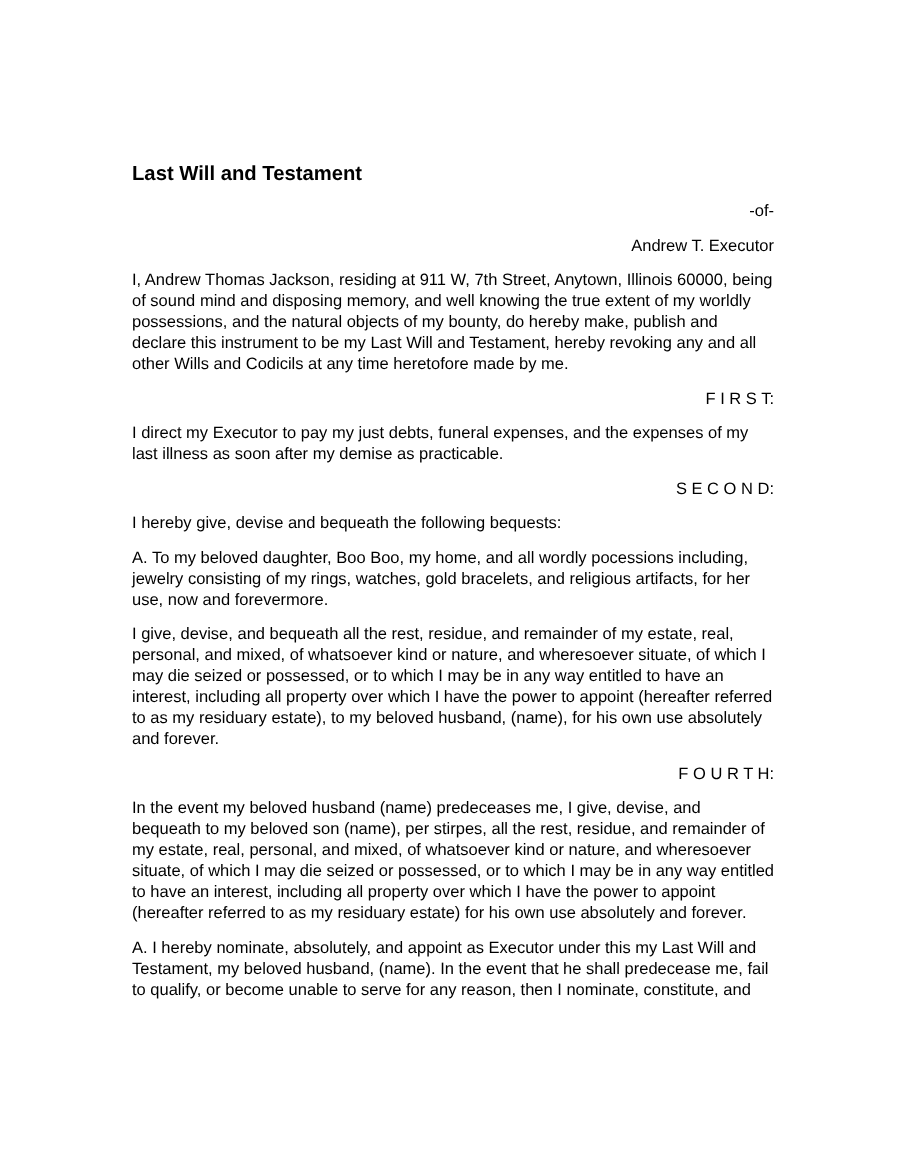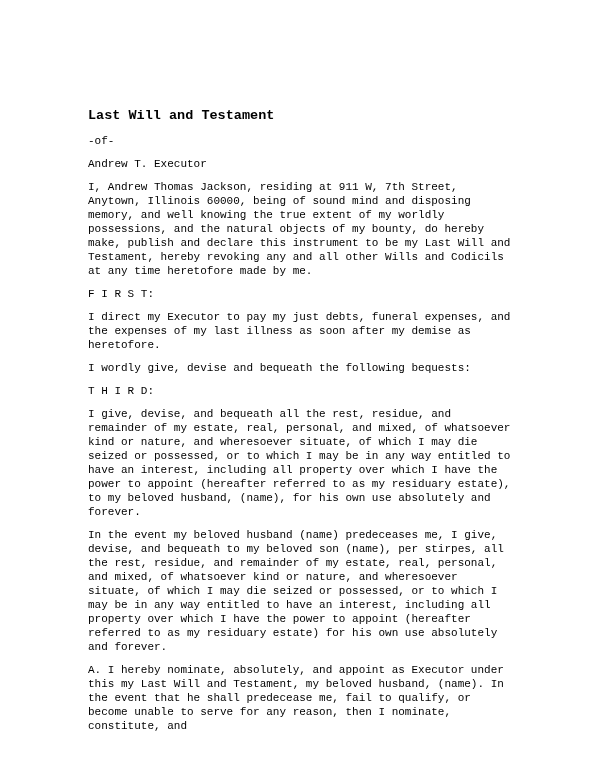--- a/index.html
+++ b/index.html
@@ -13,70 +13,72 @@
     overflow: hidden;
     position: relative;
   }
   .page {
     box-sizing: border-box;
     width: 600px;
     height: 581px;
     padding: 107px 84px 0 88px;
     background: #ffffff;
     color: #000000;
-    font-family: Liberation Mono, monospace;
+    font-family: Liberation Sans, sans-serif;
     font-size: 11px;
     line-height: 14px;
     text-align: left;
   }
   .doc-title {
     font-size: 13.5px;
     line-height: 17px;
     font-weight: bold;
     margin: 0 0 10px 0;
   }
   .center {
-    text-align: left;
+    text-align: right;
   }
   .para {
     margin: 0 0 9px 0;
   }
   .heading {
     margin: 0 0 9px 0;
-    text-align: left;
+    text-align: right;
   }
 </style>
 </head>
 <body>
 
 <div class="page">
 
   <h1 class="doc-title">Last Will and Testament</h1>
 
   <p class="para center">-of-</p>
 
   <p class="para center">Andrew T. Executor</p>
 
   <p class="para">I, Andrew Thomas Jackson, residing at 911 W, 7th Street, Anytown, Illinois 60000, being of sound mind and disposing memory, and well knowing the true extent of my worldly possessions, and the natural objects of my bounty, do hereby make, publish and declare this instrument to be my Last Will and Testament, hereby revoking any and all other Wills and Codicils at any time heretofore made by me.</p>
 
   <section>
     <p class="heading">F I R S T:</p>
-    <p class="para">I direct my Executor to pay my just debts, funeral expenses, and the expenses of my last illness as soon after my demise as heretofore.</p>
+    <p class="para">I direct my Executor to pay my just debts, funeral expenses, and the expenses of my last illness as soon after my demise as practicable.</p>
   </section>
 
   <section>
-    <p class="para">I wordly give, devise and bequeath the following bequests:</p>
+    <p class="heading">S E C O N D:</p>
+    <p class="para">I hereby give, devise and bequeath the following bequests:</p>
+    <p class="para">A. To my beloved daughter, Boo Boo, my home, and all wordly pocessions including, jewelry consisting of my rings, watches, gold bracelets, and religious artifacts, for her use, now and forevermore.</p>
   </section>
 
   <section>
-    <p class="heading">T H I R D:</p>
     <p class="para">I give, devise, and bequeath all the rest, residue, and remainder of my estate, real, personal, and mixed, of whatsoever kind or nature, and wheresoever situate, of which I may die seized or possessed, or to which I may be in any way entitled to have an interest, including all property over which I have the power to appoint (hereafter referred to as my residuary estate), to my beloved husband, (name), for his own use absolutely and forever.</p>
   </section>
 
   <section>
+    <p class="heading">F O U R T H:</p>
     <p class="para">In the event my beloved husband (name) predeceases me, I give, devise, and bequeath to my beloved son (name), per stirpes, all the rest, residue, and remainder of my estate, real, personal, and mixed, of whatsoever kind or nature, and wheresoever situate, of which I may die seized or possessed, or to which I may be in any way entitled to have an interest, including all property over which I have the power to appoint (hereafter referred to as my residuary estate) for his own use absolutely and forever.</p>
   </section>
 
   <section>
     <p class="para">A. I hereby nominate, absolutely, and appoint as Executor under this my Last Will and Testament, my beloved husband, (name). In the event that he shall predecease me, fail to qualify, or become unable to serve for any reason, then I nominate, constitute, and</p>
   </section>
 
 </div>
 
 </body></html>

